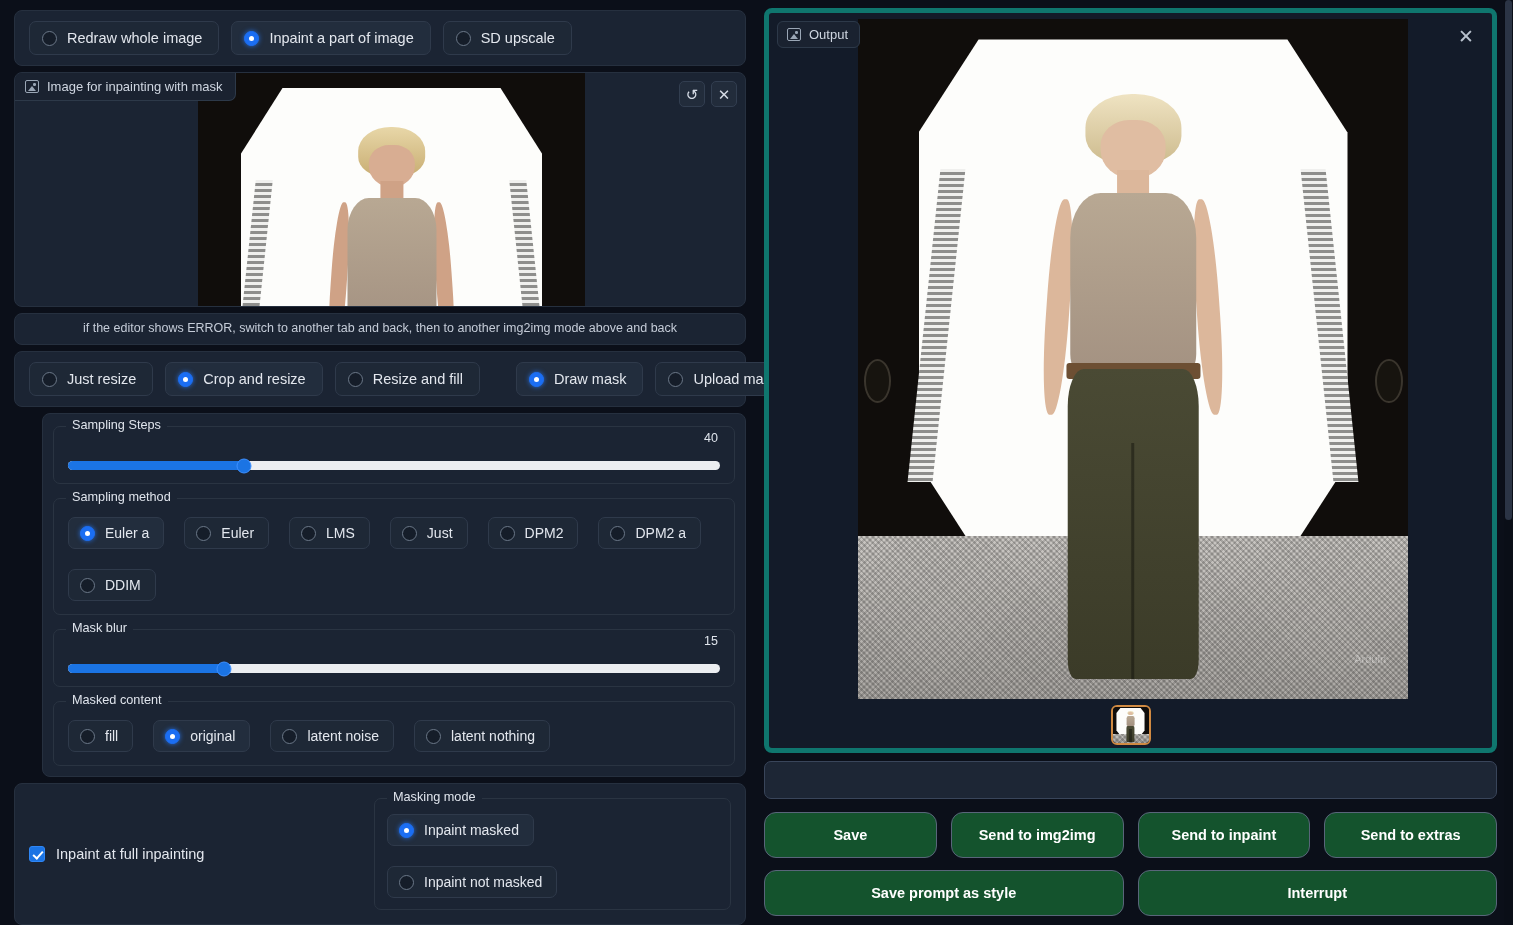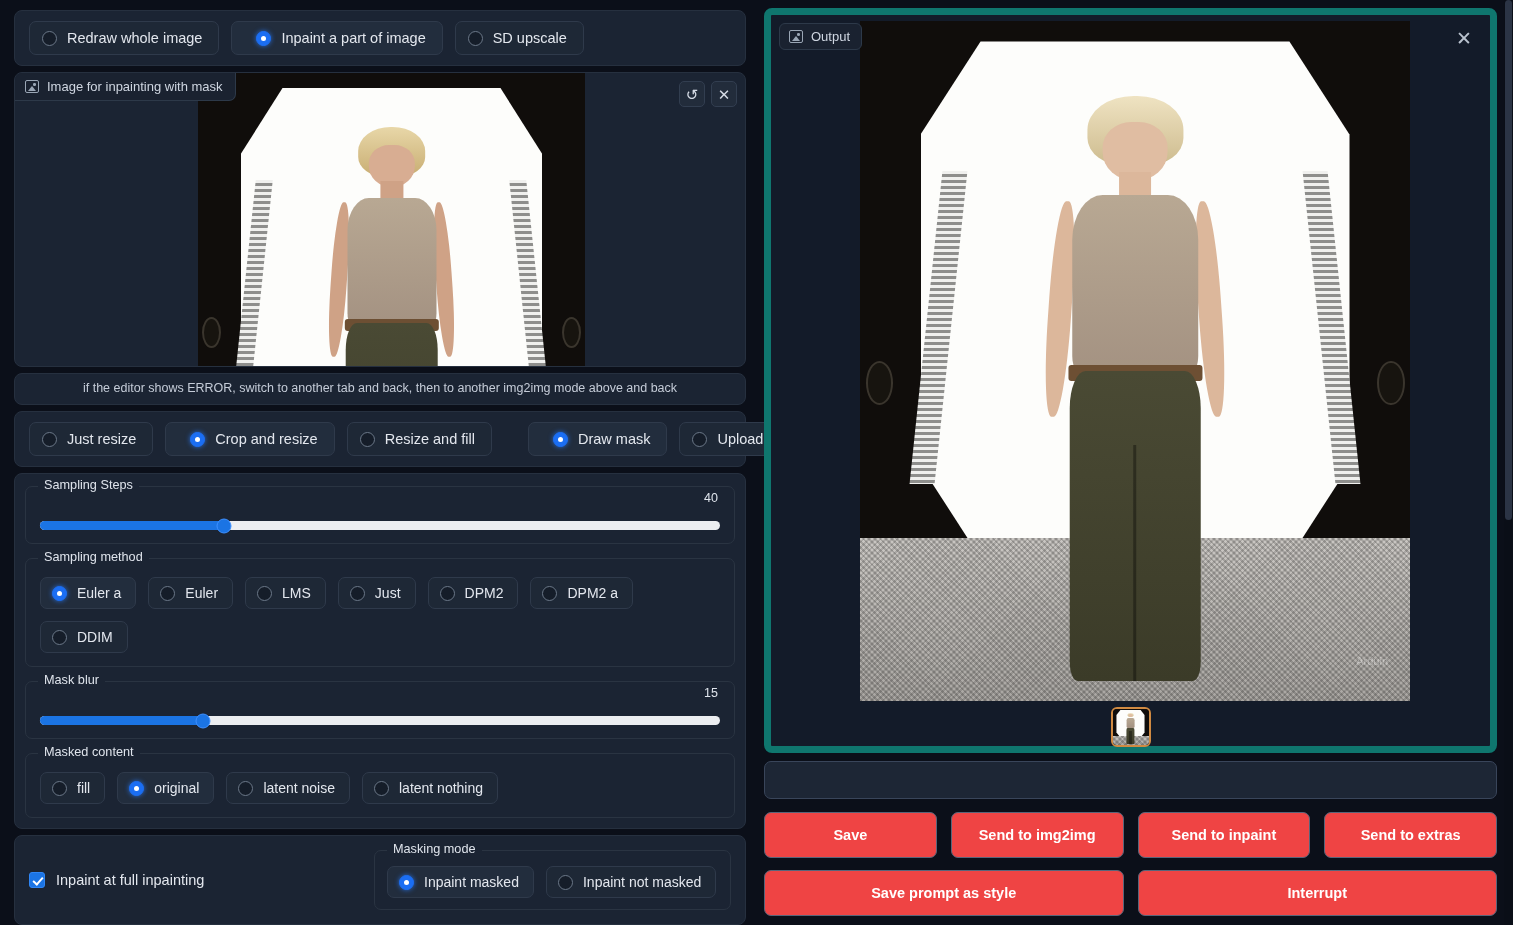--- a/index.html
+++ b/index.html
@@ -52,21 +52,21 @@
     gap: 10px;
     background: #1e2836;
     border: 1px solid #2f3a4b;
     border-radius: 7px;
     padding: 8px 16px 8px 12px;
     font-size: 14.5px;
     color: #e3e7ee;
     cursor: pointer;
     white-space: nowrap;
   }
-  .radio-opt.checked { background: #222d3d; padding-left: 24px; }
+  .radio-opt.checked { background: #222d3d; }
 
   .dot {
     width: 15px; height: 15px;
     border-radius: 50%;
     border: 1.5px solid #6b7888;
     background: #151d29;
     flex: 0 0 15px;
     position: relative;
   }
   .radio-opt.checked .dot {
@@ -221,21 +221,21 @@
     top: 50%;
     width: 15px; height: 15px;
     border-radius: 50%;
     background: #1b74e4;
     border: 1.5px solid #3f90ff;
     transform: translate(-50%, -50%);
   }
 
   .opt-row {
     display: flex;
-    gap: 12px;
+    gap: 20px;
     flex-wrap: wrap;
     align-items: center;
   }
   .opt-row .radio-opt { padding: 7px 14px 7px 11px; font-size: 14px; }
 
   
   .bottom-row {
     display: flex;
     align-items: stretch;
     gap: 14px;
@@ -283,21 +283,21 @@
     flex: 0 0 745px;
     padding: 8px 12px 0 0;
     position: relative;
     display: flex;
     flex-direction: column;
   }
 
   .out-panel {
     position: relative;
     background: #131b29;
-    border: 7px solid #0f766e;
+    border: 5px solid #0f766e;
     border-radius: 8px;
     height: 745px;
     padding: 0;
   }
 
   .out-label {
     position: absolute;
     left: 8px; top: 8px;
     z-index: 5;
     display: flex;
@@ -358,23 +358,23 @@
 
   .btn-grid {
     margin-top: 13px;
     display: flex;
     flex-direction: column;
     gap: 12px;
   }
   .btn-row { display: flex; gap: 14px; }
   .btn {
     flex: 1;
-    background: #ef4444;
+    background: #14532d;
     border: 1px solid #59657a;
-    border-radius: 7px;
+    border-radius: 12px;
     color: #ffffff;
     font-size: 14.5px;
     font-weight: bold;
     padding: 14px 6px;
     text-align: center;
     cursor: pointer;
     white-space: nowrap;
   }
 
   
@@ -573,21 +573,21 @@
           <span class="dot"></span>
           <span>Draw mask</span>
         </div>
         <div class="radio-opt">
           <span class="dot"></span>
           <span>Upload mask</span>
         </div>
       </div>
     </div>
 
-    <div class="panel" style="padding:12px 10px 10px;">
+    <div class="panel" style="padding:12px 10px 10px;margin-left:28px;">
       <div class="group-box">
         <span class="group-legend">Sampling Steps</span>
         <div class="slider-block">
           <span class="slider-value">40</span>
           <div class="slider-track">
             <div class="slider-fill" id="steps-fill" style="width: 27%;"></div>
             <div class="slider-thumb" id="steps-thumb" style="left: 27%;"></div>
           </div>
         </div>
       </div>

